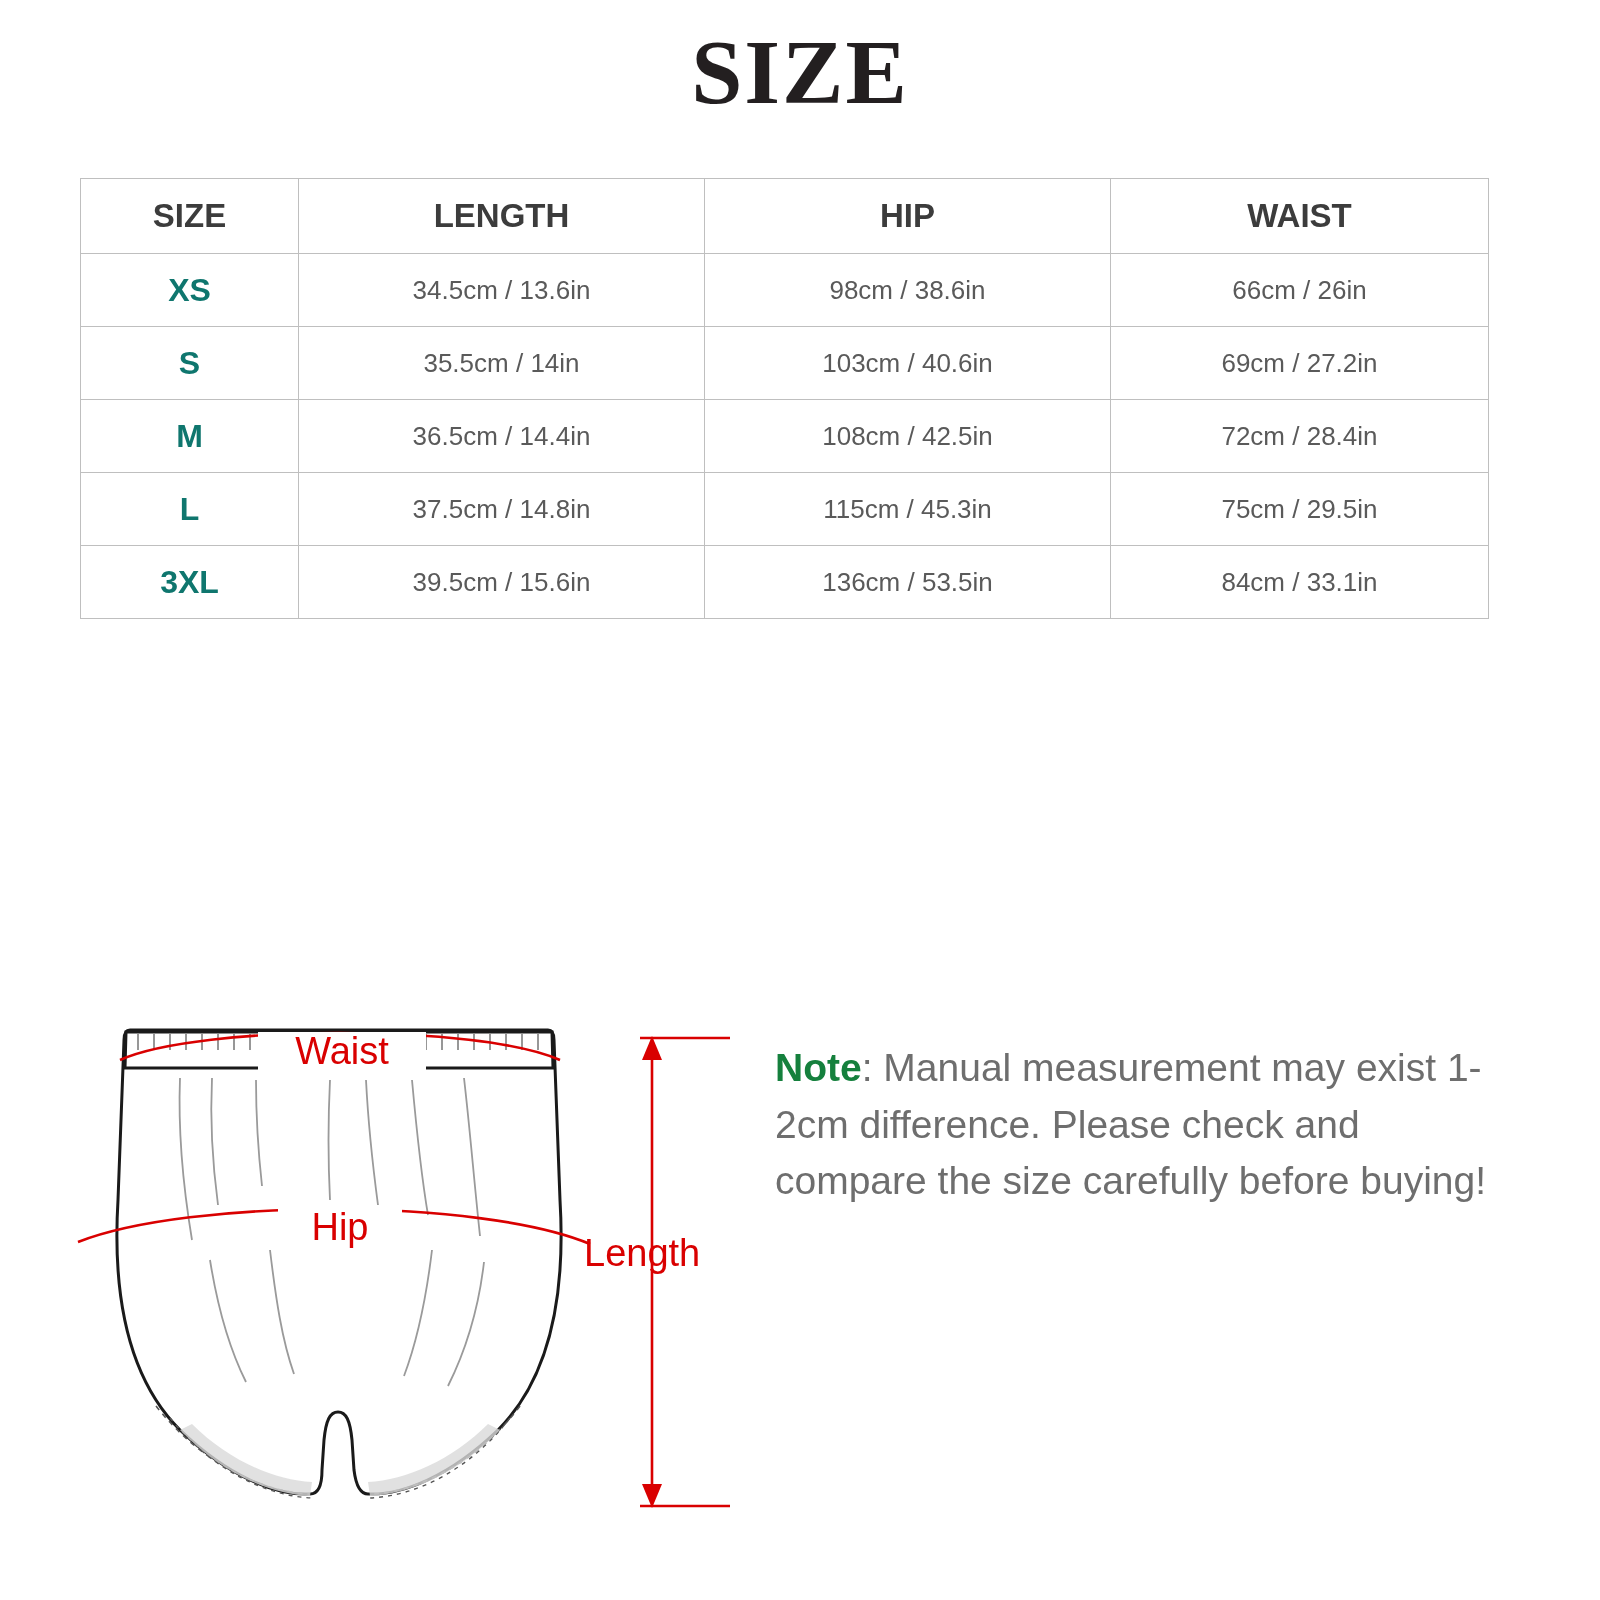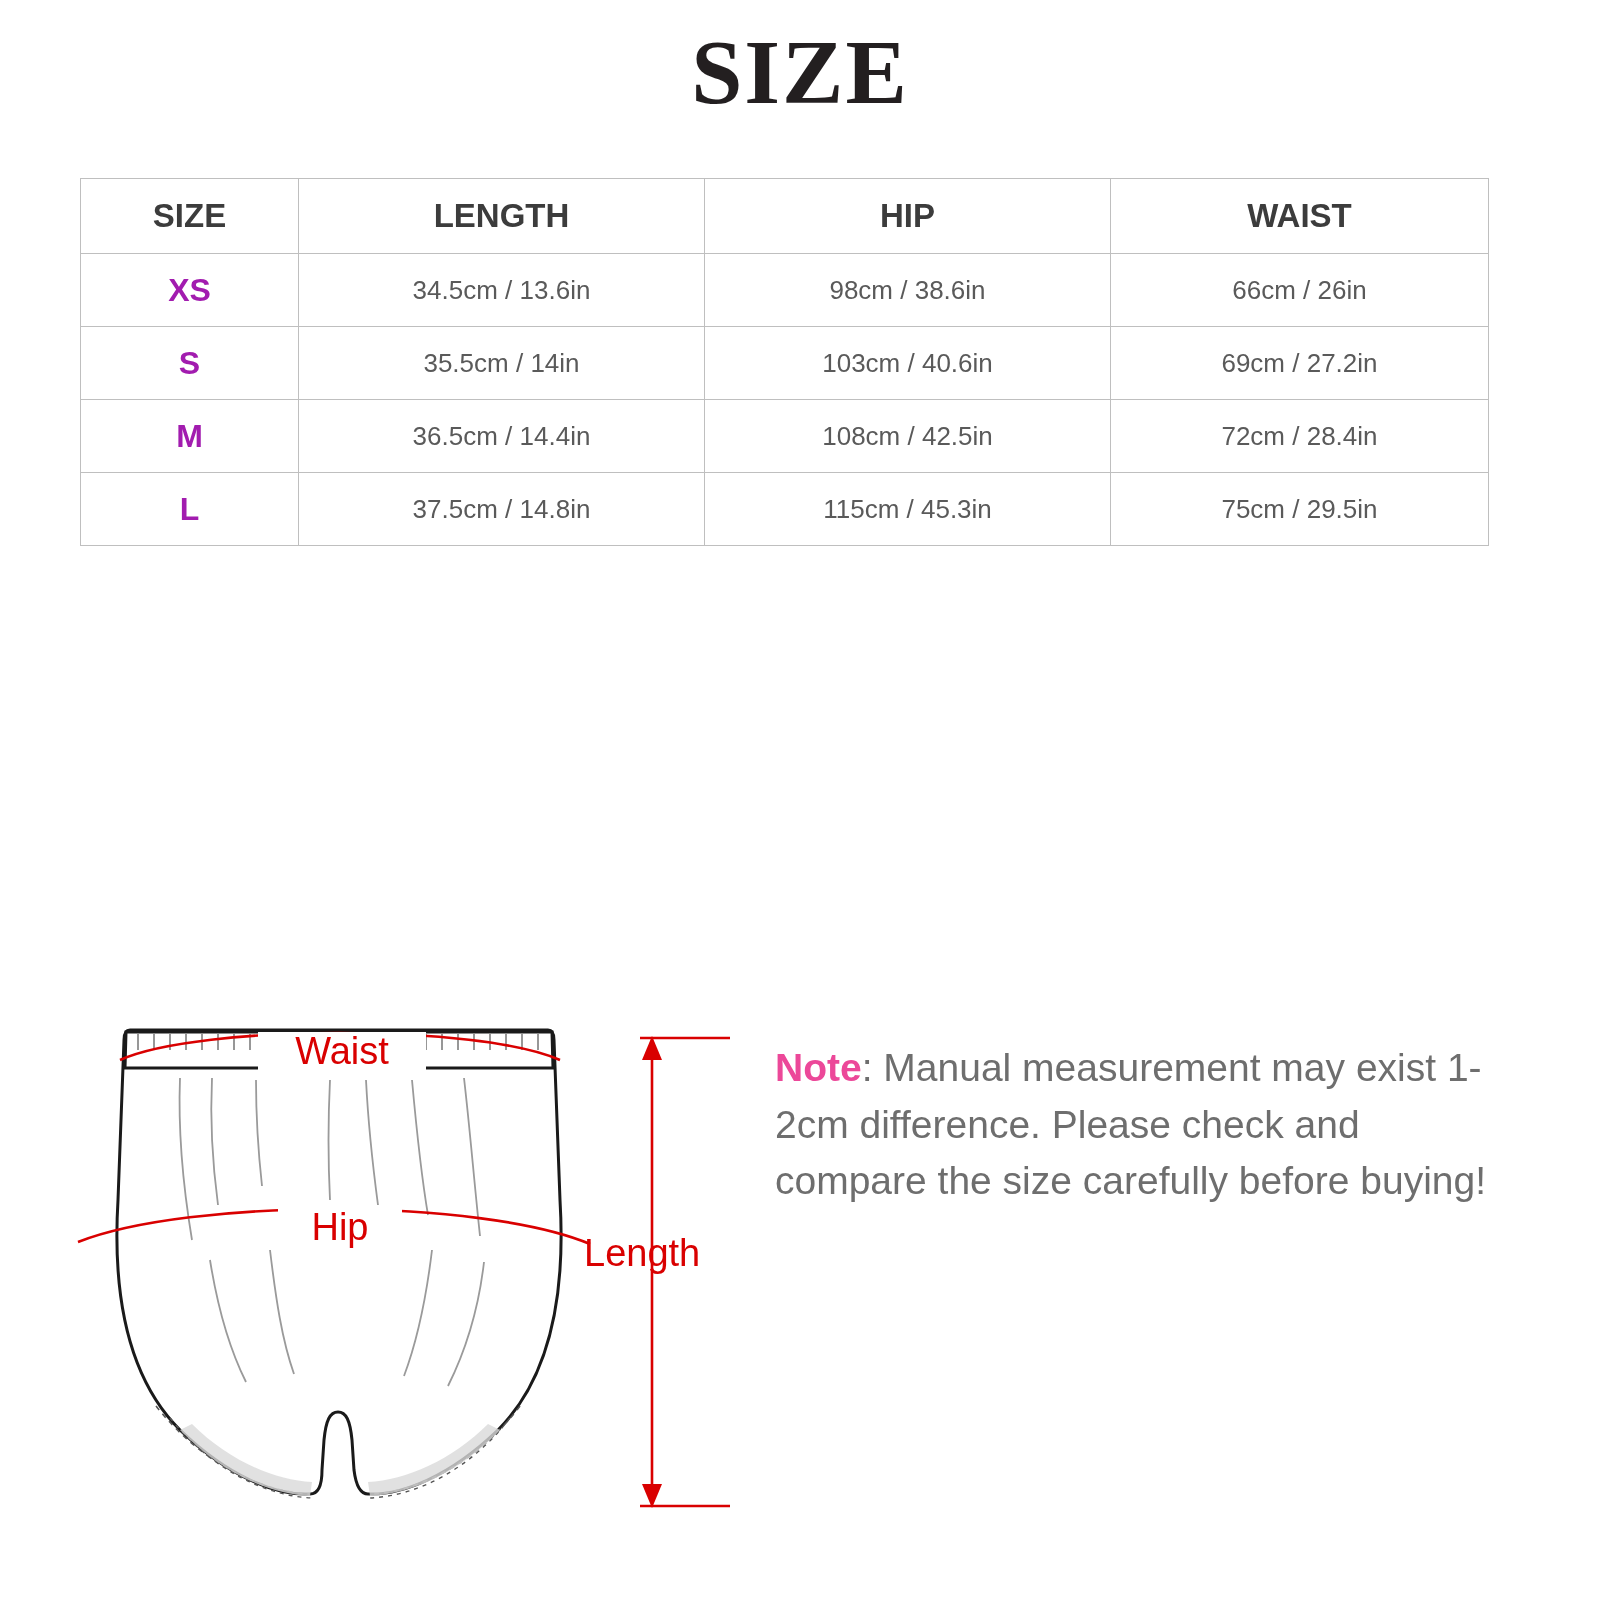--- a/index.html
+++ b/index.html
@@ -51,21 +51,21 @@
     font-weight: normal;
   }
   table.size-table thead th {
     font-weight: bold;
     font-size: 33px;
     color: #3c3c3c;
     height: 72px;
   }
   table.size-table tbody td.size-col {
     font-weight: bold;
-    color: #a21caf;
+    color: #0f766e;
     font-size: 32px;
   }
   col.c1 { width: 218px; }
   col.c2 { width: 406px; }
   col.c3 { width: 406px; }
   col.c4 { width: 378px; }
 
   
   .diagram {
     position: absolute;
@@ -99,21 +99,21 @@
     position: absolute;
     left: 775px;
     top: 1040px;
     width: 740px;
     font-size: 39px;
     line-height: 1.45;
     color: #6e6e6e;
   }
   .note .note-strong {
     font-weight: bold;
-    color: #ec4899;
+    color: #15803d;
   }
 </style>
 </head>
 <body>
 
 <div class="title">SIZE</div>
 
 <div class="table-wrap">
   <table class="size-table">
     <colgroup>
@@ -147,20 +147,26 @@
         <td class="size-col">M</td>
         <td>36.5cm / 14.4in</td>
         <td>108cm / 42.5in</td>
         <td>72cm / 28.4in</td>
       </tr>
       <tr>
         <td class="size-col">L</td>
         <td>37.5cm / 14.8in</td>
         <td>115cm / 45.3in</td>
         <td>75cm / 29.5in</td>
+      </tr>
+      <tr>
+        <td class="size-col">3XL</td>
+        <td>39.5cm / 15.6in</td>
+        <td>136cm / 53.5in</td>
+        <td>84cm / 33.1in</td>
       </tr>
     </tbody>
   </table>
 </div>
 
 <div class="diagram">
   <svg width="660" height="520" viewBox="0 0 660 520" xmlns="http://www.w3.org/2000/svg">
 
     <path d="M70 30 C 66 30 64 34 64 40 L 58 200 C 52 300 70 380 120 430 C 170 478 215 494 245 494 L 250 494 C 258 494 262 486 262 470 L 264 440 C 266 420 270 412 278 412 C 286 412 290 420 292 440 L 294 470 C 296 486 300 494 308 494 L 312 494 C 342 494 388 478 438 430 C 488 380 506 300 500 200 L 494 40 C 494 34 492 30 488 30 Z" fill="#ffffff" stroke="#1a1a1a" stroke-width="3"></path>
 

